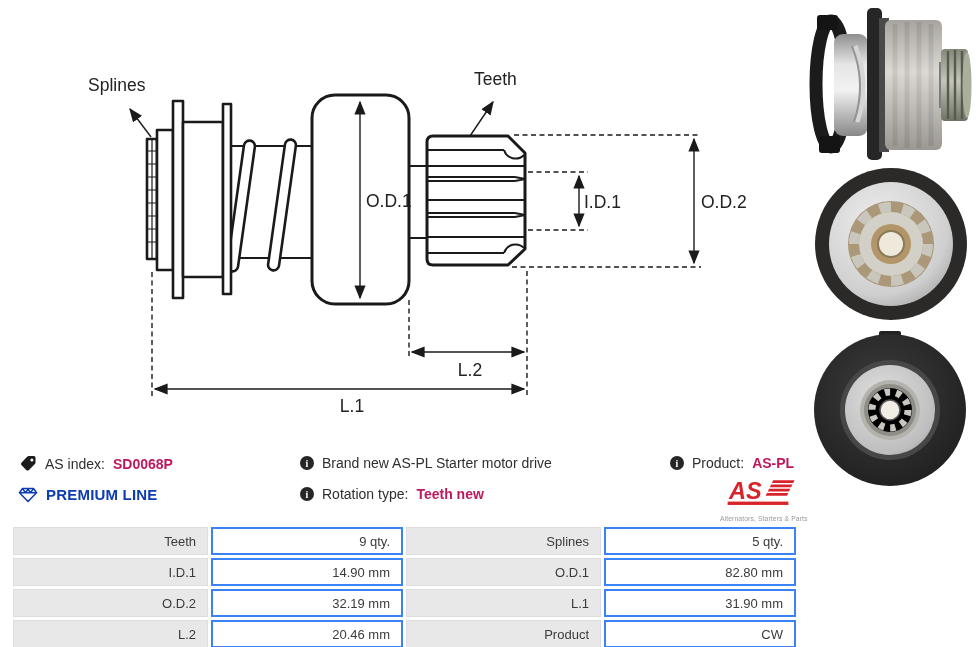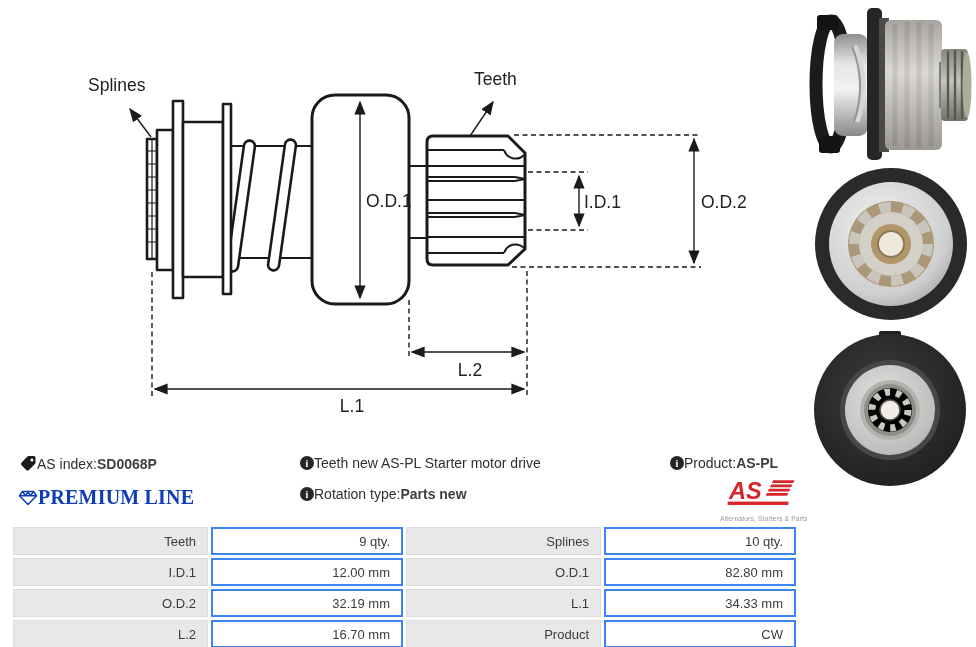--- a/index.html
+++ b/index.html
@@ -12,24 +12,24 @@
   .drawing{left:0;top:0;}
   .ol{fill:#fff;stroke:#1a1a1a;stroke-width:2.6;stroke-linejoin:round;}
   .ol3{fill:#fff;stroke:#1a1a1a;stroke-width:3;stroke-linejoin:round;}
   .tline{stroke:#1a1a1a;stroke-width:2;fill:none;}
   .thin{stroke:#1a1a1a;stroke-width:1.2;fill:none;}
   .dim{stroke:#1a1a1a;stroke-width:1.4;fill:none;}
   .dash{stroke:#1a1a1a;stroke-width:1.4;fill:none;stroke-dasharray:5 3.5;}
   .dlabel{font-size:17.5px;fill:#222;}
 
   
-  .info-item{position:absolute;display:flex;align-items:center;
+  .info-item{position:absolute;display:flex;align-items:center;gap:8px;
              font-size:14px;color:#2f2f2f;white-space:nowrap;}
-  .info-item b{color:#404040;text-align:center;}
-  .blue{color:#0e3cb4;font-weight:bold;letter-spacing:.2px;font-size:20px;font-family:Liberation Serif, serif;}
+  .info-item b{color:#be185d;text-align:center;}
+  .blue{color:#0e3cb4;font-weight:bold;letter-spacing:.2px;font-size:15px;}
   .iicon{width:14px;height:14px;border-radius:50%;background:#262626;color:#fff;
          font-size:10px;font-weight:bold;display:flex;align-items:center;justify-content:center;
          font-family:"Liberation Serif",serif;flex:0 0 auto;}
   .logo-wrap{position:absolute;left:720px;top:477px;width:76px;text-align:center;}
   .tagline{font-size:6.8px;color:#9a9a9a;margin-top:0px;white-space:nowrap;letter-spacing:.1px;}
 
   
   table.spec{position:absolute;left:10px;top:524px;border-collapse:separate;border-spacing:3px;
              font-size:13px;color:#3b3b3b;}
   table.spec td{height:24px;padding:0 11px;text-align:right;vertical-align:middle;}
@@ -237,27 +237,27 @@
       <g fill="none" stroke="#0e3cb4" stroke-width="1.5" stroke-linejoin="round">
         <path d="M4.5,1.5 H15.5 L18.5,5.8 L10,14.5 L1.5,5.8 Z"></path>
         <path d="M1.5,5.8 H18.5 M4.5,1.5 L7.5,5.8 L10,1.8 L12.5,5.8 L15.5,1.5"></path>
       </g>
     </svg>
     <span class="blue">PREMIUM LINE</span>
   </div>
 
   <div class="info-item" style="left:300px;top:455px">
     <span class="iicon">i</span>
-    <span>Teeth new AS-PL Starter motor drive</span>
+    <span>Brand new AS-PL Starter motor drive</span>
   </div>
 
   <div class="info-item" style="left:300px;top:486px">
     <span class="iicon">i</span>
     <span>Rotation type:</span>
-    <b>Parts new</b>
+    <b>Teeth new</b>
   </div>
 
   <div class="info-item" style="left:670px;top:455px">
     <span class="iicon">i</span>
     <span>Product:</span>
     <b>AS-PL</b>
   </div>
 
   <div class="logo-wrap">
     <svg width="76" height="34" viewBox="0 0 100 44">
@@ -274,36 +274,36 @@
     </svg>
     <div class="tagline">Alternators, Starters &amp; Parts</div>
   </div>
 
   <table class="spec">
     <tbody>
       <tr>
         <td class="lbl">Teeth</td>
         <td class="val">9 qty.</td>
         <td class="lbl">Splines</td>
-        <td class="val">10 qty.</td>
+        <td class="val">5 qty.</td>
       </tr>
       <tr>
         <td class="lbl">I.D.1</td>
-        <td class="val">12.00 mm</td>
+        <td class="val">14.90 mm</td>
         <td class="lbl">O.D.1</td>
         <td class="val">82.80 mm</td>
       </tr>
       <tr>
         <td class="lbl">O.D.2</td>
         <td class="val">32.19 mm</td>
         <td class="lbl">L.1</td>
-        <td class="val">34.33 mm</td>
+        <td class="val">31.90 mm</td>
       </tr>
       <tr>
         <td class="lbl">L.2</td>
-        <td class="val">16.70 mm</td>
+        <td class="val">20.46 mm</td>
         <td class="lbl">Product</td>
         <td class="val">CW</td>
       </tr>
     </tbody>
   </table>
 
 </div>
 
 </body></html>

